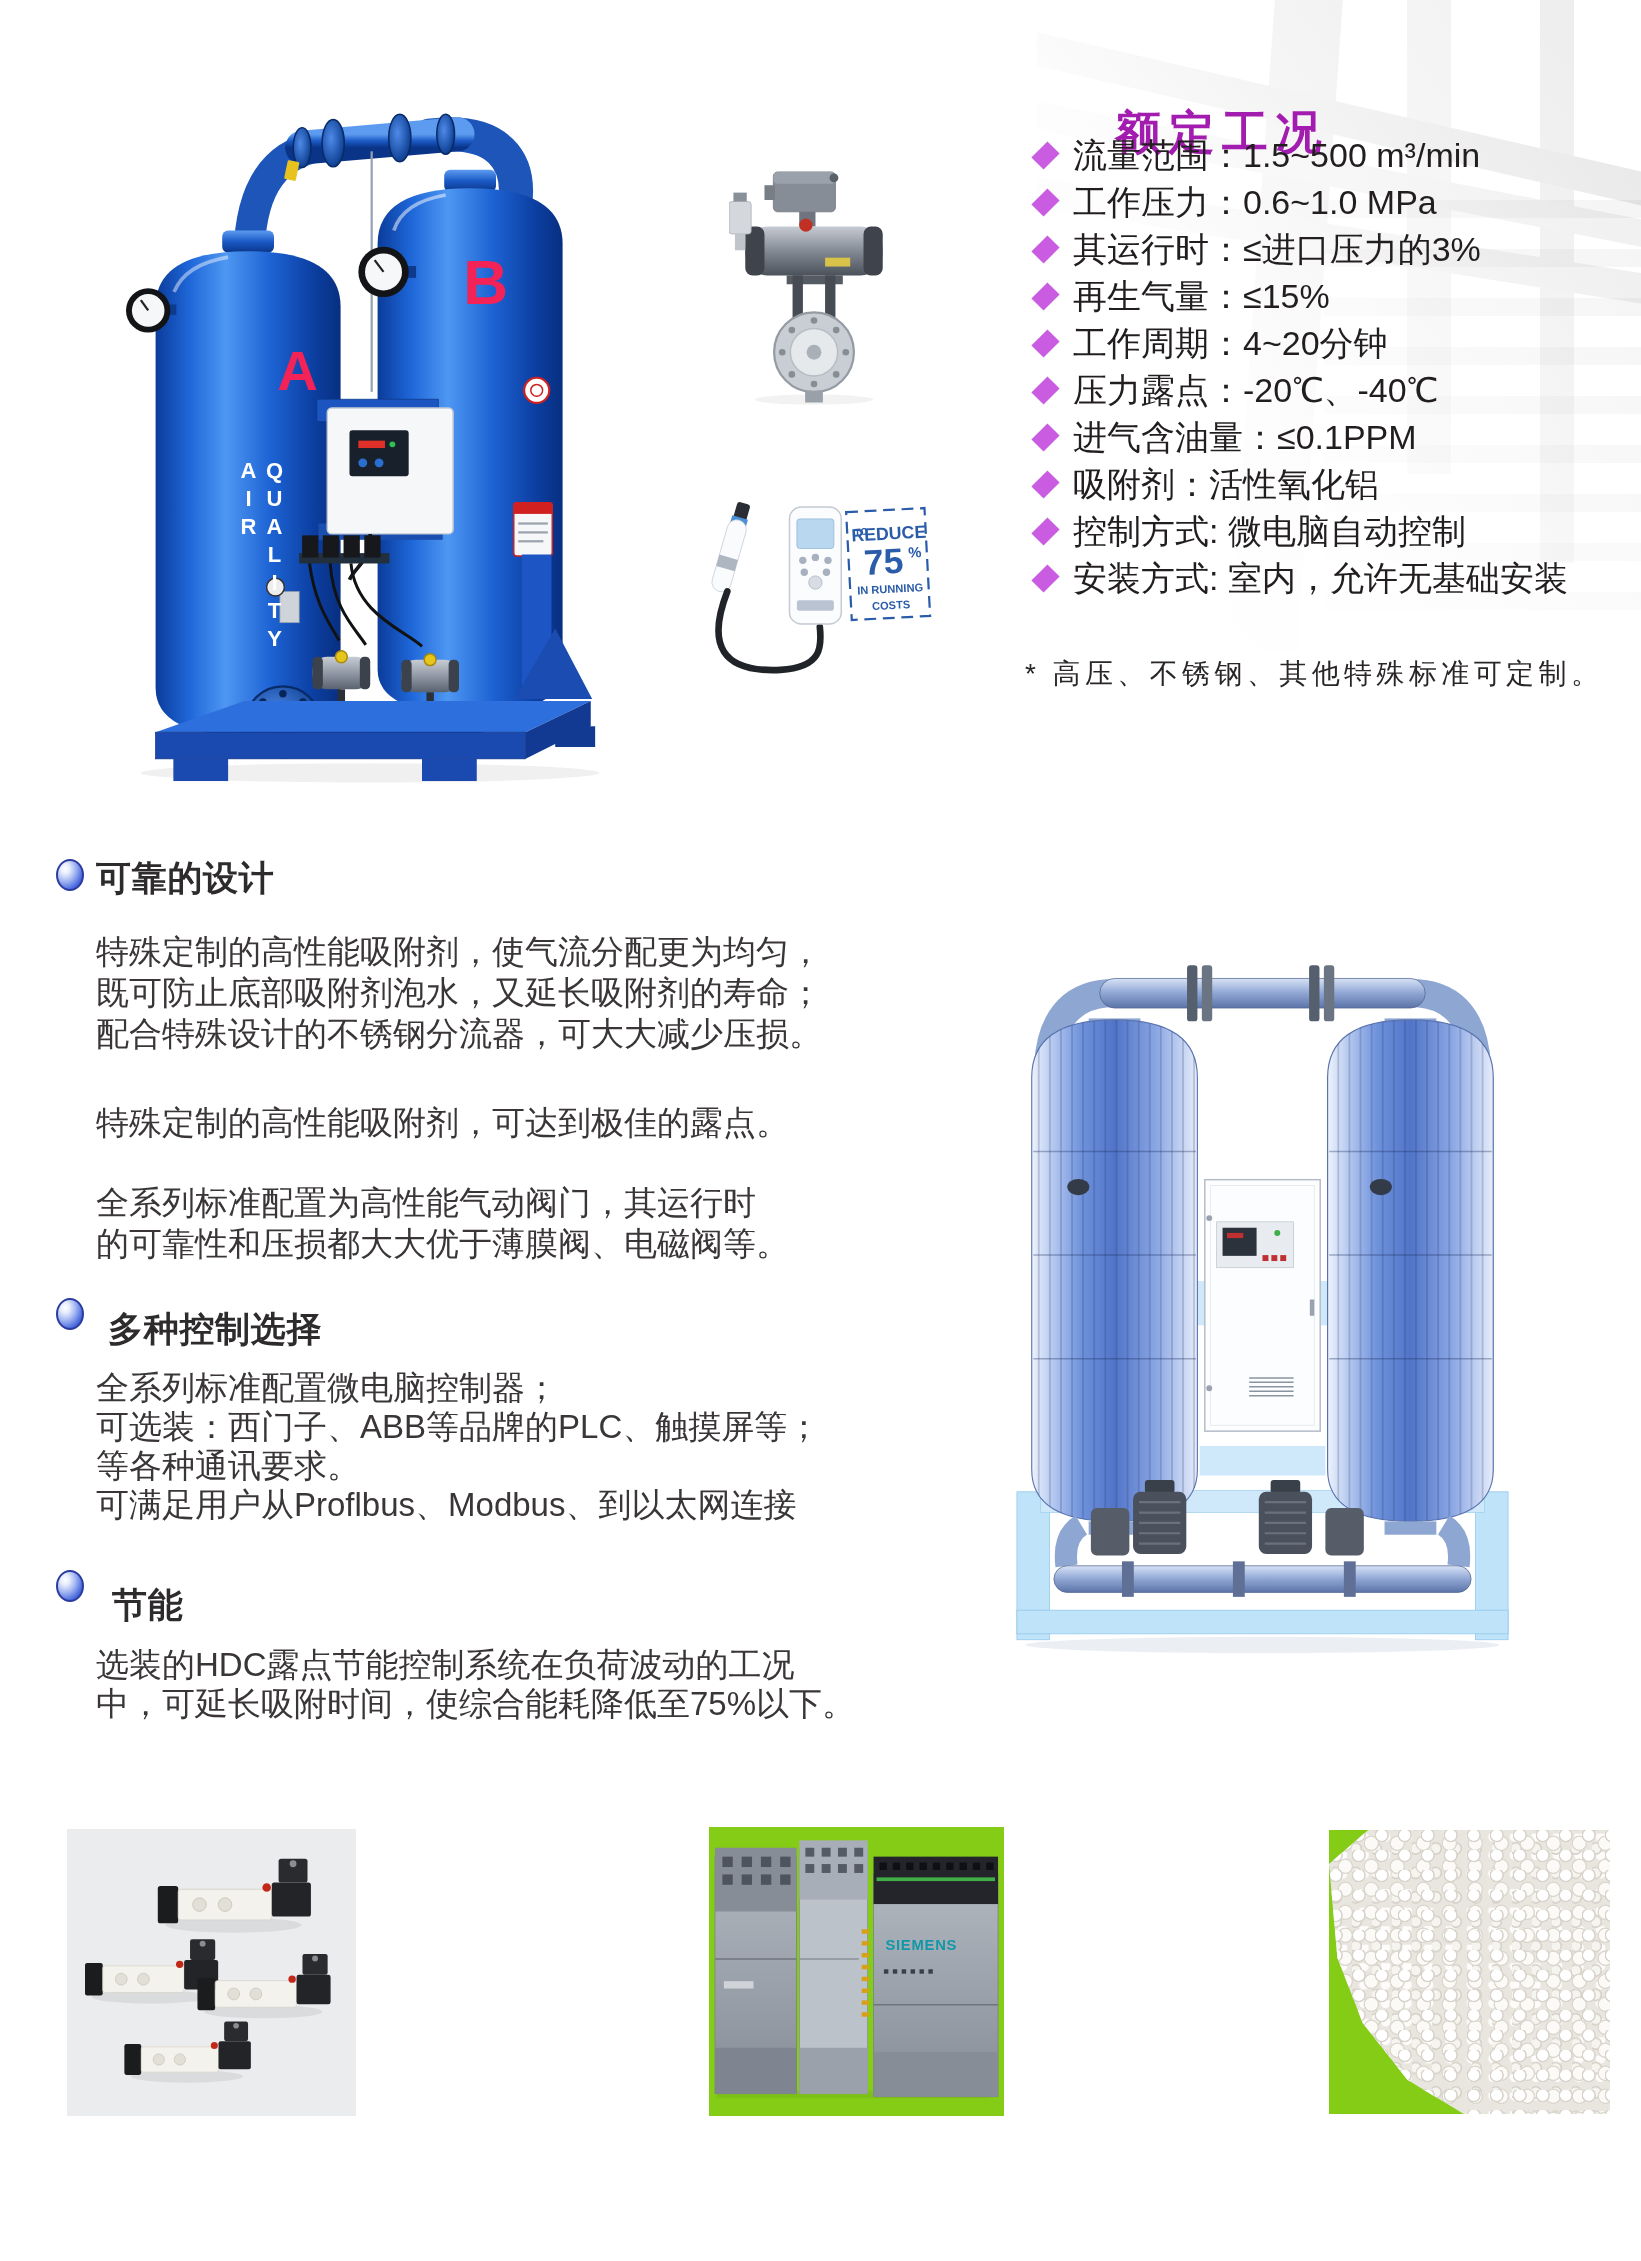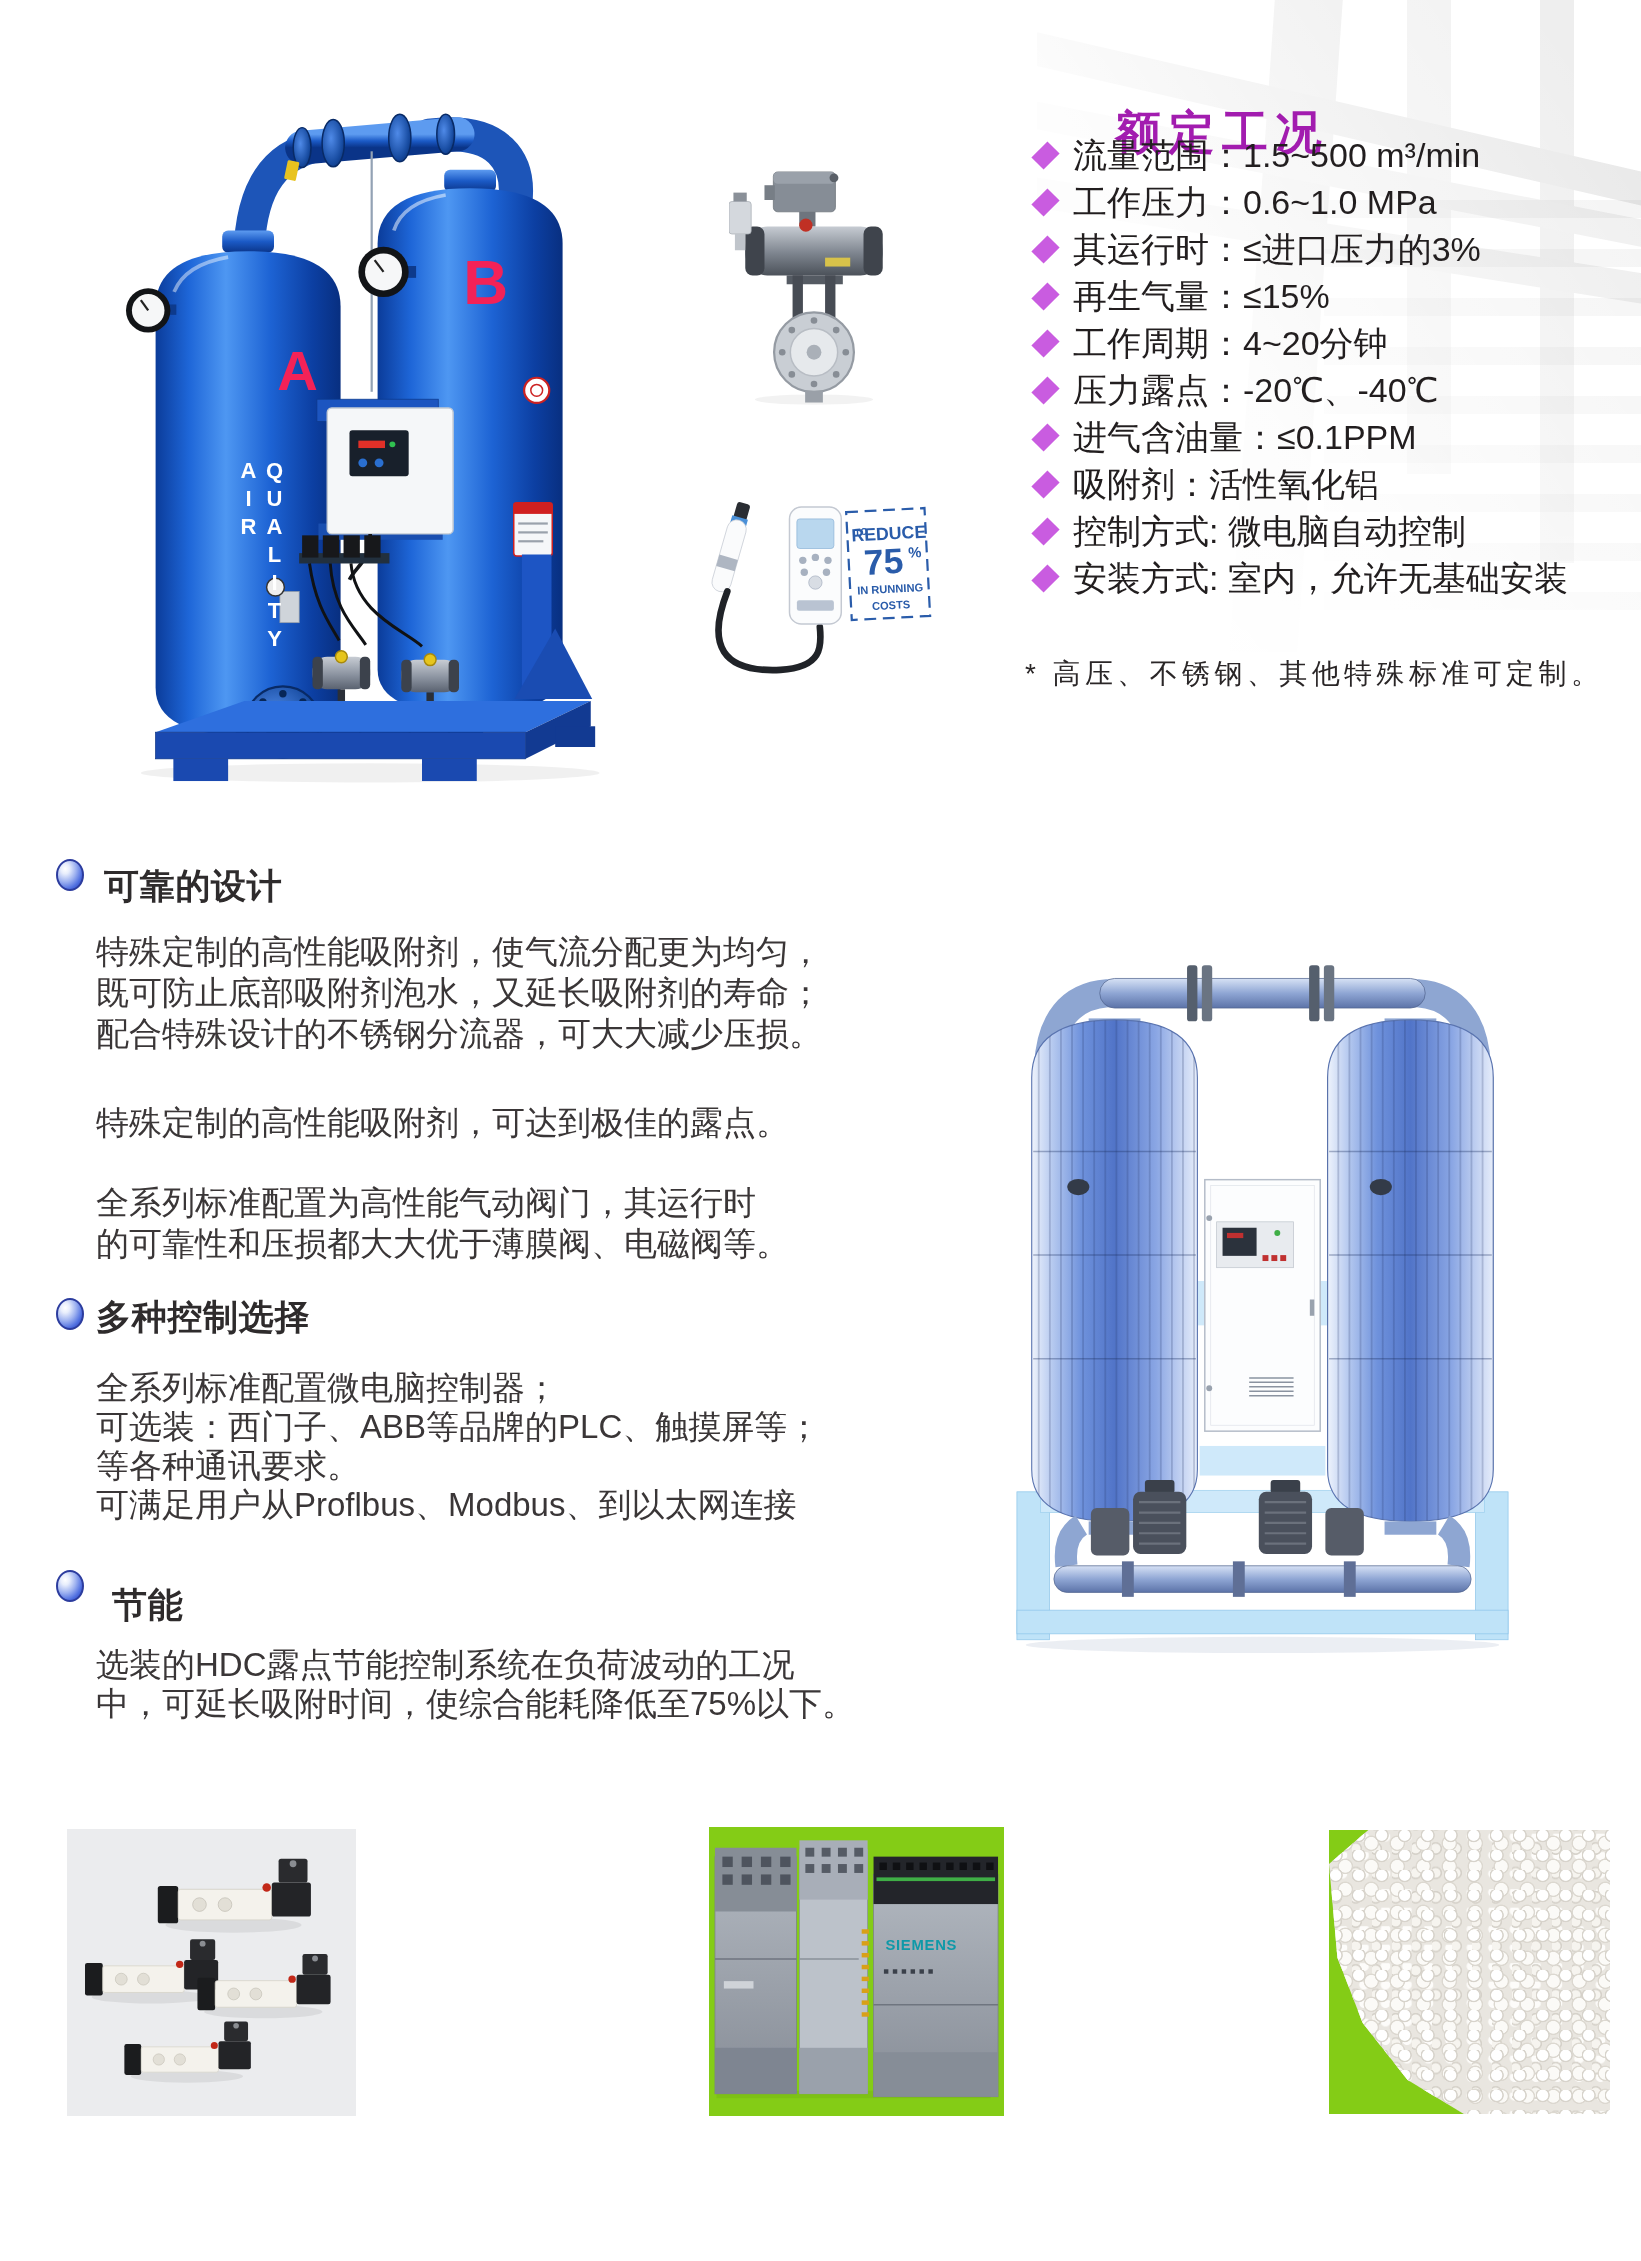--- a/index.html
+++ b/index.html
@@ -307,36 +307,36 @@
   <li><span class="diamond"></span><span>工作周期：4~20分钟</span></li>
   <li><span class="diamond"></span><span>压力露点：-20℃、-40℃</span></li>
   <li><span class="diamond"></span><span>进气含油量：≤0.1PPM</span></li>
   <li><span class="diamond"></span><span>吸附剂：活性氧化铝</span></li>
   <li><span class="diamond"></span><span>控制方式: 微电脑自动控制</span></li>
   <li><span class="diamond"></span><span>安装方式: 室内，允许无基础安装</span></li>
 </ul>
 <div class="spec-note">* 高压、不锈钢、其他特殊标准可定制。</div>
 
 <span class="sphere" style="left:56px;top:859px;"></span>
-<h2 class="sec-head" style="left:96px;top:855px;margin:8px;">可靠的设计</h2>
+<h2 class="sec-head" style="left:96px;top:855px;margin:0;">可靠的设计</h2>
 <div class="body-par lh55" style="top:931px;">
   <div>特殊定制的高性能吸附剂，使气流分配更为均匀，</div>
   <div>既可防止底部吸附剂泡水，又延长吸附剂的寿命；</div>
   <div>配合特殊设计的不锈钢分流器，可大大减少压损。</div>
 </div>
 <div class="body-par lh55" style="top:1102px;">
   <div>特殊定制的高性能吸附剂，可达到极佳的露点。</div>
 </div>
 <div class="body-par lh55" style="top:1182px;">
   <div>全系列标准配置为高性能气动阀门，其运行时</div>
   <div>的可靠性和压损都大大优于薄膜阀、电磁阀等。</div>
 </div>
 
 <span class="sphere" style="left:56px;top:1298px;"></span>
-<h2 class="sec-head" style="left:96px;top:1294px;margin:0;">多种控制选择</h2>
+<h2 class="sec-head" style="left:96px;top:1294px;margin:12px;">多种控制选择</h2>
 <div class="body-par lh52" style="top:1368px;">
   <div>全系列标准配置微电脑控制器；</div>
   <div>可选装：西门子、ABB等品牌的PLC、触摸屏等；</div>
   <div>等各种通讯要求。</div>
   <div>可满足用户从Proflbus、Modbus、到以太网连接</div>
 </div>
 
 <span class="sphere" style="left:56px;top:1570px;"></span>
 <h2 class="sec-head" style="left:96px;top:1566px;margin:16px;">节能</h2>
 <div class="body-par lh52" style="top:1645px;">

